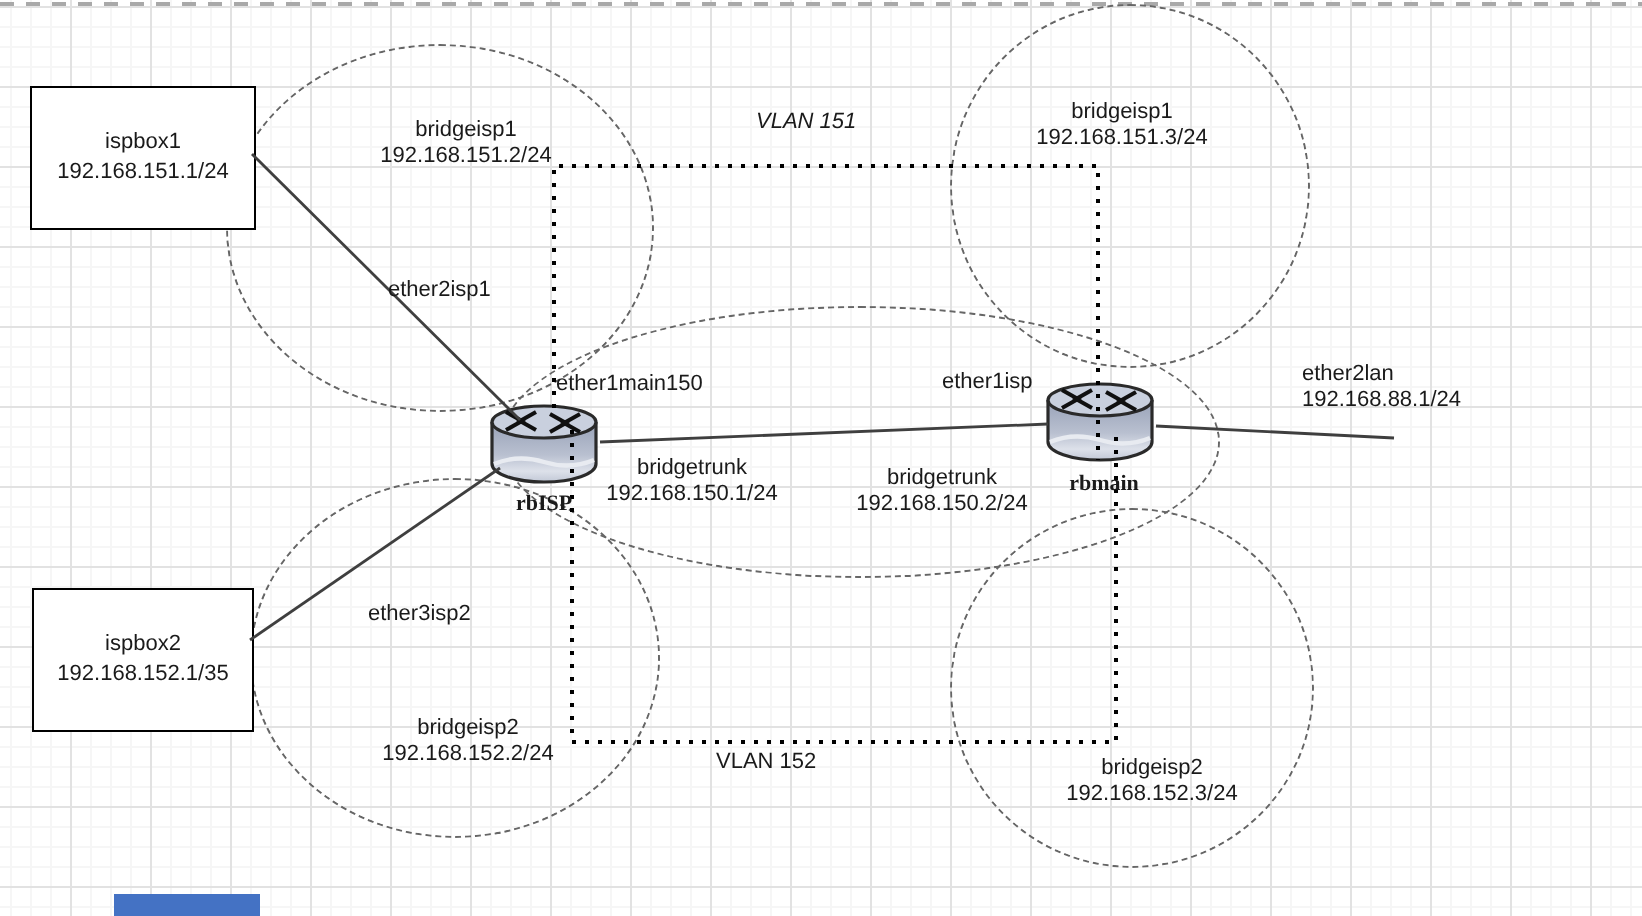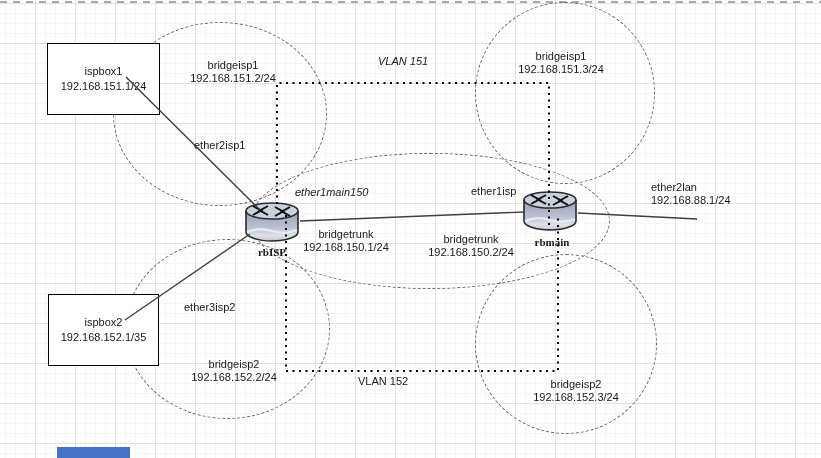--- a/index.html
+++ b/index.html
@@ -19,21 +19,21 @@
   .top-dash{
     left:0;top:1px;width:100%;height:2px;
     background:repeating-linear-gradient(90deg,#a9a9a9 0 7px,transparent 7px 13px);
   }
   .ellipse-dashed{
     border:1px dashed #666;border-radius:50%;
   }
   .hostbox{
     background:#fff;border:1px solid #000;
     display:flex;flex-direction:column;align-items:center;justify-content:center;
-    font-size:11px;line-height:15px;text-align:center;margin-left:32px;
+    font-size:11px;line-height:15px;text-align:center;
   }
   .lan-cloud{
     background:#fff;border:1.5px solid #000;border-radius:50%;
     display:flex;flex-direction:column;align-items:center;justify-content:center;
     font-size:11px;line-height:14px;text-align:center;
   }
   .lbl{font-size:11px;line-height:13px;white-space:nowrap;}
   .lbl-center{text-align:center;}
   .lbl-bold{font-weight:bold;font-family:Liberation Serif, serif;}
   svg.overlay{left:0;top:0;pointer-events:none;}
@@ -129,21 +129,21 @@
   <div class="abs lbl lbl-center" style="left:396px;top:233px;width:150px;">
     <div>bridgetrunk</div>
     <div>192.168.150.2/24</div>
   </div>
 
   <div class="abs lbl" style="left:378px;top:55px;font-style:italic;">VLAN 151</div>
   <div class="abs lbl" style="left:358px;top:375px;">VLAN 152</div>
 
   <div class="abs lbl" style="left:194px;top:139px;">ether2isp1</div>
   <div class="abs lbl" style="left:184px;top:301px;">ether3isp2</div>
-  <div class="abs lbl" style="left:295px;top:186px;font-style:italic;">ether1main150</div>
+  <div class="abs lbl" style="left:278px;top:186px;">ether1main150</div>
   <div class="abs lbl" style="left:471px;top:185px;">ether1isp</div>
   <div class="abs lbl" style="left:607px;top:181px;margin-left:44px;">
     <div>ether2lan</div>
     <div>192.168.88.1/24</div>
   </div>
 
   <div class="abs lbl lbl-center lbl-bold" style="left:240px;top:246px;width:64px;">rbISP</div>
   <div class="abs lbl lbl-center lbl-bold" style="left:520px;top:236px;width:64px;">rbmain</div>
 
   <div class="abs bluebar" style="left:57px;top:447px;width:73px;height:11px;"></div>

